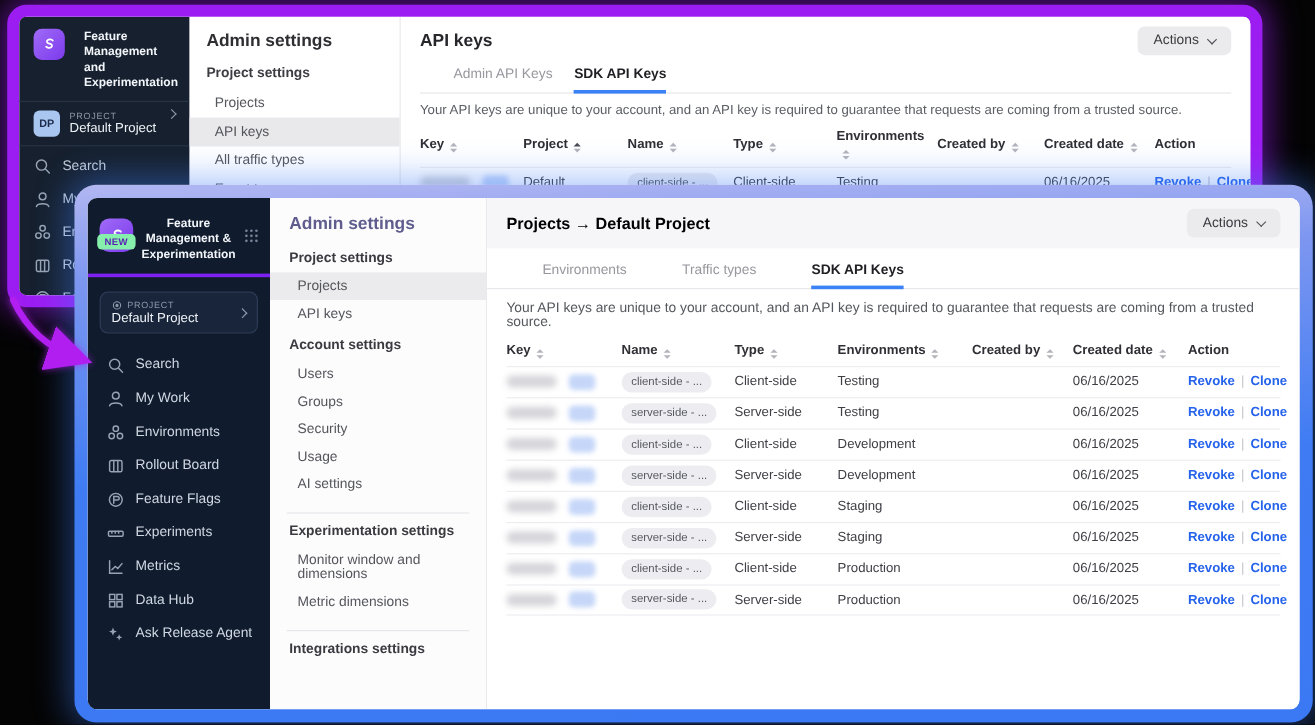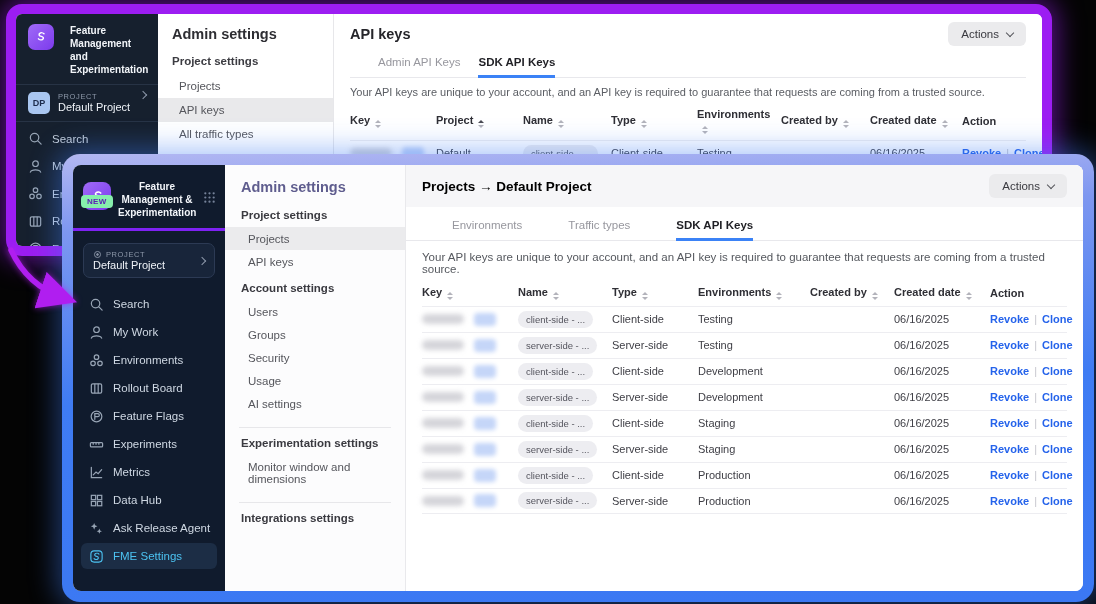--- a/index.html
+++ b/index.html
@@ -374,44 +374,38 @@
               </svg>
             <span>Data Hub</span>
           </div>
           <div class="fw-item">
             <svg width="15" height="15" viewBox="0 0 16 16" fill="currentColor">
                 <path d="M5.5 2l1 2.6L9 5.6 6.5 6.7 5.5 9.3 4.5 6.7 2 5.6l2.5-1z"></path>
                 <path d="M11 8l.8 2 2 .8-2 .8-.8 2-.8-2-2-.8 2-.8z"></path>
               </svg>
             <span>Ask Release Agent</span>
           </div>
-          <div class="fw-item active">
-            <svg width="15" height="15" viewBox="0 0 16 16" fill="none" stroke="currentColor" stroke-width="1.2" stroke-linecap="round">
-                <rect x="2" y="2" width="12" height="12" rx="3.5"></rect>
-                <path d="M10.6 5.4c-.8-.9-2.8-1.2-3.9-.4-1.2.9-.6 2.2.6 2.6l1.4.4c1.2.4 1.8 1.7.6 2.6-1.1.8-3.1.5-3.9-.4"></path>
-              </svg>
-            <span>FME Settings</span>
-          </div>
         </nav>
       </aside>
 
       <aside class="fw-admin">
         <h2 class="admin-title">Admin settings</h2>
         <h3 class="fw-sec">Project settings</h3>
         <div class="fw-admin-item active">Projects</div>
         <div class="fw-admin-item">API keys</div>
         <h3 class="fw-sec">Account settings</h3>
         <div class="fw-admin-item">Users</div>
         <div class="fw-admin-item">Groups</div>
         <div class="fw-admin-item">Security</div>
         <div class="fw-admin-item">Usage</div>
         <div class="fw-admin-item">AI settings</div>
         <hr class="fw-hr">
         <h3 class="fw-sec">Experimentation settings</h3>
         <div class="fw-admin-item">Monitor window and dimensions</div>
+        <div class="fw-admin-item">Metric dimensions</div>
         <hr class="fw-hr">
         <h3 class="fw-sec">Integrations settings</h3>
 
       </aside>
 
       <main class="fw-main">
         <div class="fw-main-head">
           <span class="fw-breadcrumb">Projects → Default Project</span>
           <button class="actions-btn">
             <span>Actions</span>

